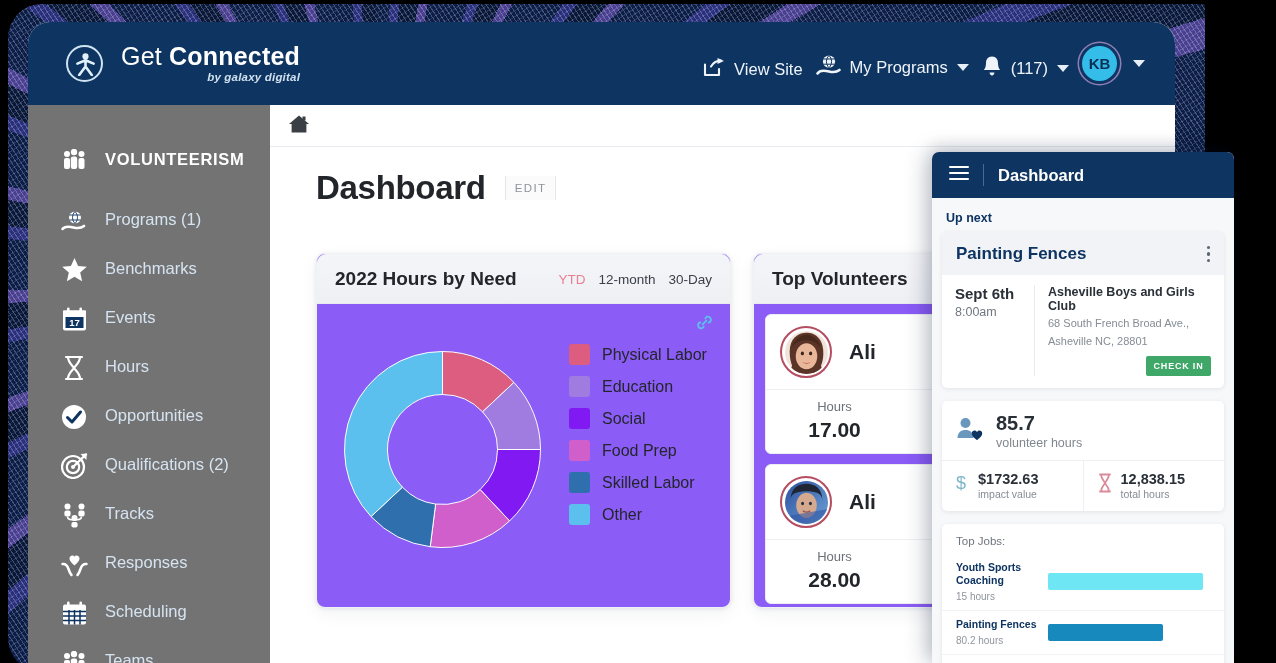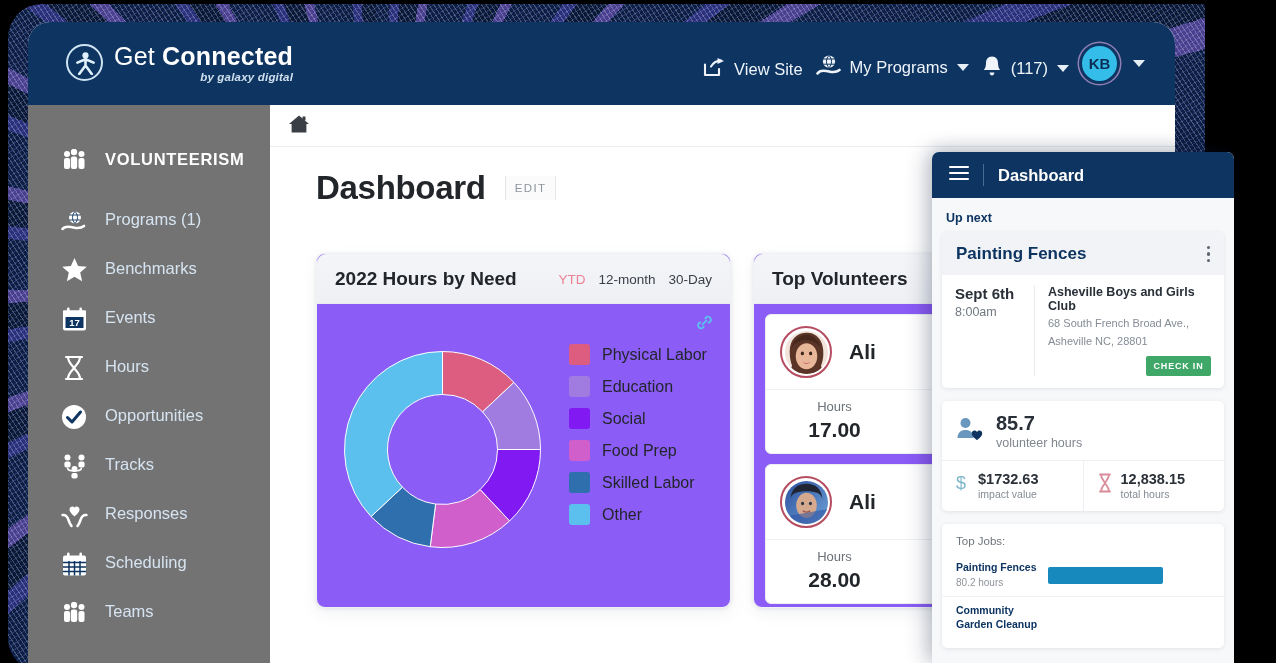--- a/index.html
+++ b/index.html
@@ -49,21 +49,21 @@
     overflow: hidden;
     background: #f7f8fa;
   }
 
   
   #topbar {
     position:absolute; left:0; top:0; width:1147px; height:83px;
     background:#0e3461;
     display:flex; align-items:center;
   }
-  .logo-wrap { display:flex; align-items:flex-start; margin-left:38px; gap:11px; }
+  .logo-wrap { display:flex; align-items:center; margin-left:38px; gap:18px; }
   .logo-mark {
     width:37px; height:37px; border-radius:50%;
     border:2px solid #cfe4f2; position:relative; flex:0 0 auto;
   }
   .logo-mark svg { position:absolute; left:7px; top:6px; }
   .logo-text { line-height:1; }
   .logo-title { font-size:25px; color:#ffffff; letter-spacing:.2px; font-weight:400; }
   .logo-title b { font-weight:700; }
   .logo-sub { font-size:11.5px; color:#cfe0ee; font-style:italic; font-weight:700; text-align:right; margin-top:3px; letter-spacing:.2px;}
 
@@ -314,20 +314,32 @@
             <span class="lbl">Hours</span>
           </div>
           <div class="side-item">
             <span class="side-ico">
               <svg width="26" height="26" viewBox="0 0 26 26">
                 <circle cx="13" cy="13" r="12" fill="#fff"></circle>
                 <path d="M6.5 13.5 L11 18 L19.5 8" stroke="#0e3461" stroke-width="3" fill="none" stroke-linecap="round" stroke-linejoin="round"></path>
               </svg>
             </span>
             <span class="lbl">Opportunities</span>
+          </div>
+          <div class="side-item">
+            <span class="side-ico">
+              <svg width="27" height="26" viewBox="0 0 27 26">
+                <circle cx="12" cy="14" r="11" fill="none" stroke="#fff" stroke-width="2.2"></circle>
+                <circle cx="12" cy="14" r="6.2" fill="none" stroke="#fff" stroke-width="2.2"></circle>
+                <circle cx="12" cy="14" r="2" fill="#fff"></circle>
+                <path d="M12 14 L25 1.5" stroke="#fff" stroke-width="2.4" stroke-linecap="round"></path>
+                <path d="M19.5 1 L25.8 0.6 L25.4 6.9 Z" fill="#fff"></path>
+              </svg>
+            </span>
+            <span class="lbl">Qualifications (2)</span>
           </div>
           <div class="side-item">
             <span class="side-ico">
               <svg width="27" height="25" viewBox="0 0 27 25">
                 <circle cx="6.5" cy="3.6" r="3" fill="#fff"></circle>
                 <rect x="3.4" y="7.6" width="6.2" height="6" rx="2" fill="#fff"></rect>
                 <circle cx="20.5" cy="3.6" r="3" fill="#fff"></circle>
                 <rect x="17.4" y="7.6" width="6.2" height="6" rx="2" fill="#fff"></rect>
                 <circle cx="13.5" cy="15" r="3" fill="#fff"></circle>
                 <rect x="10.4" y="19" width="6.2" height="5.5" rx="2" fill="#fff"></rect>
@@ -594,20 +606,24 @@
             <div class="m-sub-lbl">total hours</div>
           </span>
         </div>
       </div>
     </div>
 
     <div id="m-jobs">
       <div id="m-jobs-title">Top Jobs:</div>
       <div id="m-jobs-list">
           <div class="jrow">
+            <div class="jname"><span>Youth Sports Coaching</span><div class="jhours">15 hours</div></div>
+            <div class="jbar" style="width:155px;background:#6fe6f4"></div>
+          </div>
+          <div class="jrow">
             <div class="jname"><span>Painting Fences</span><div class="jhours">80.2 hours</div></div>
             <div class="jbar" style="width:114.7px;background:#1789bc"></div>
           </div>
           <div class="jrow">
             <div class="jname"><span>Community Garden Cleanup</span></div>
           </div>
         </div>
     </div>
   </div>
 

